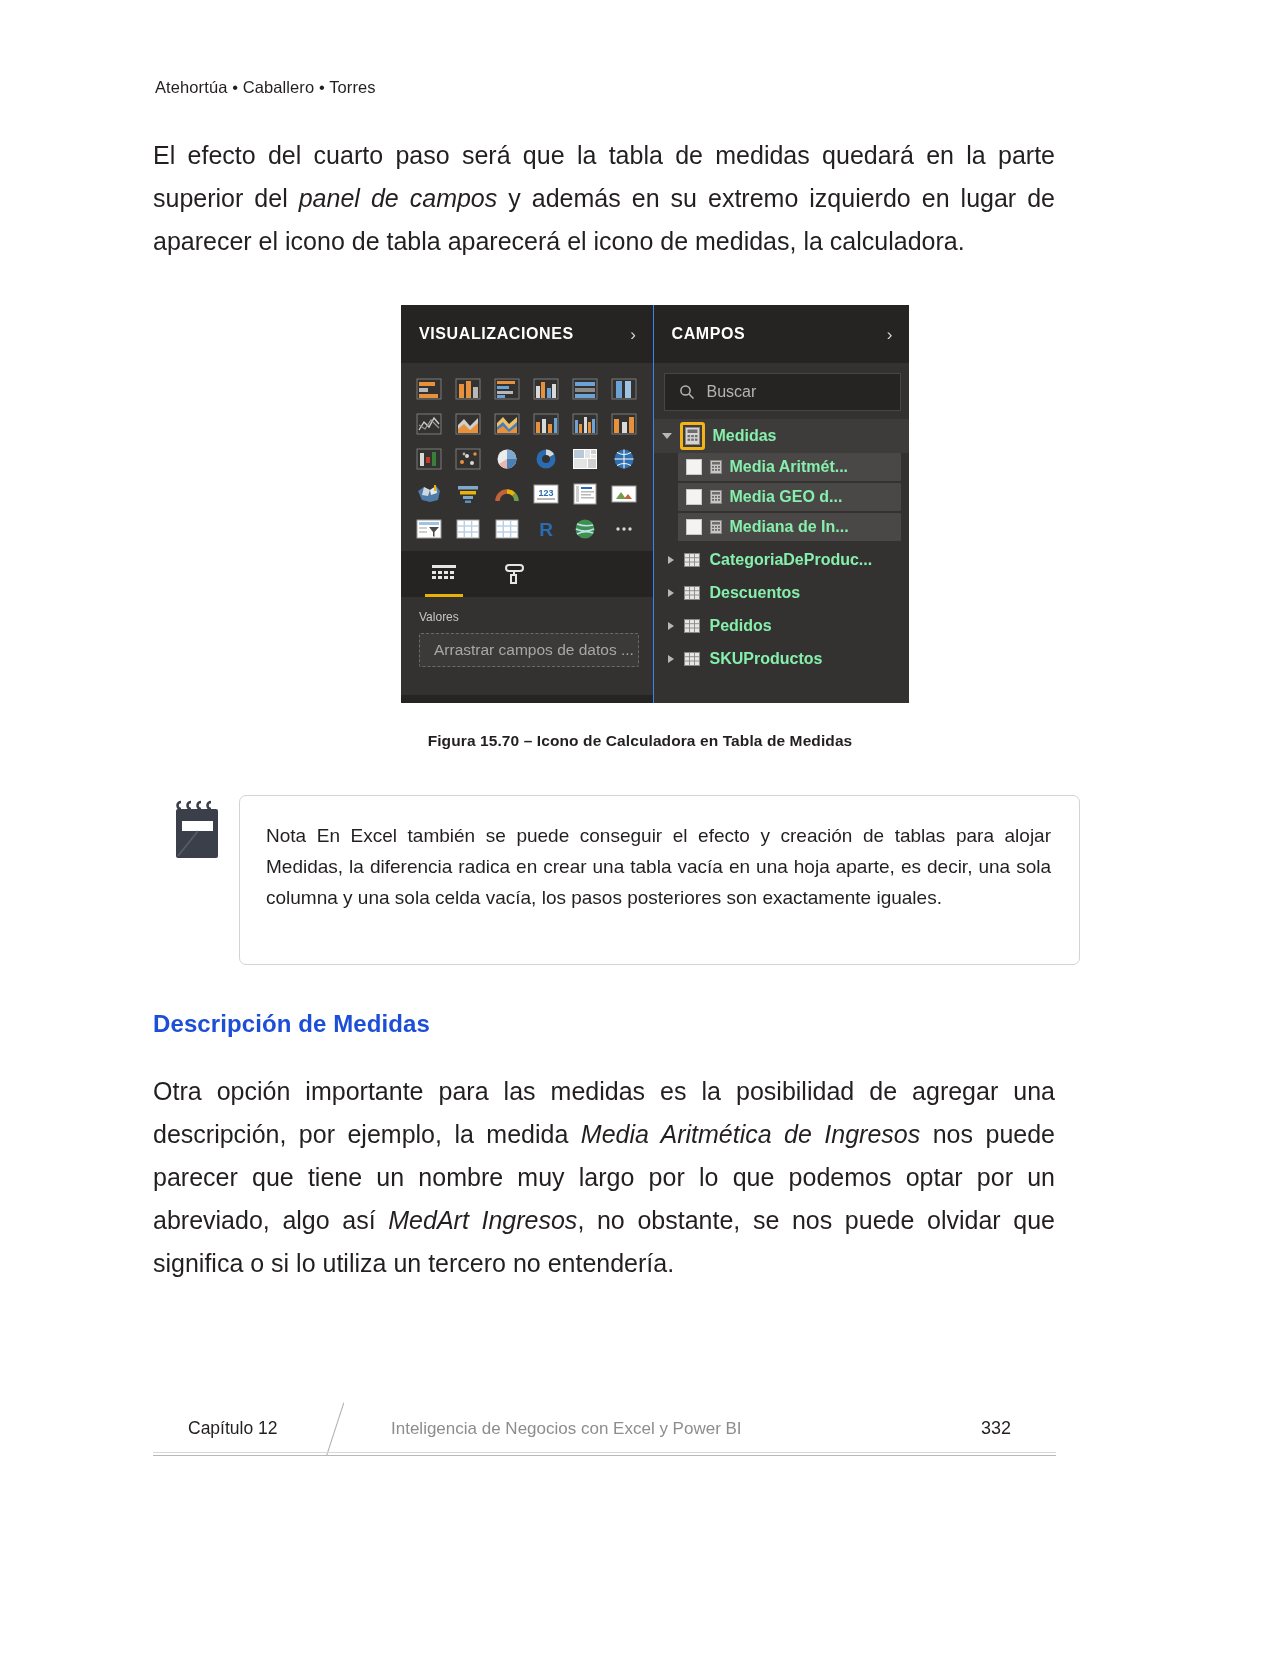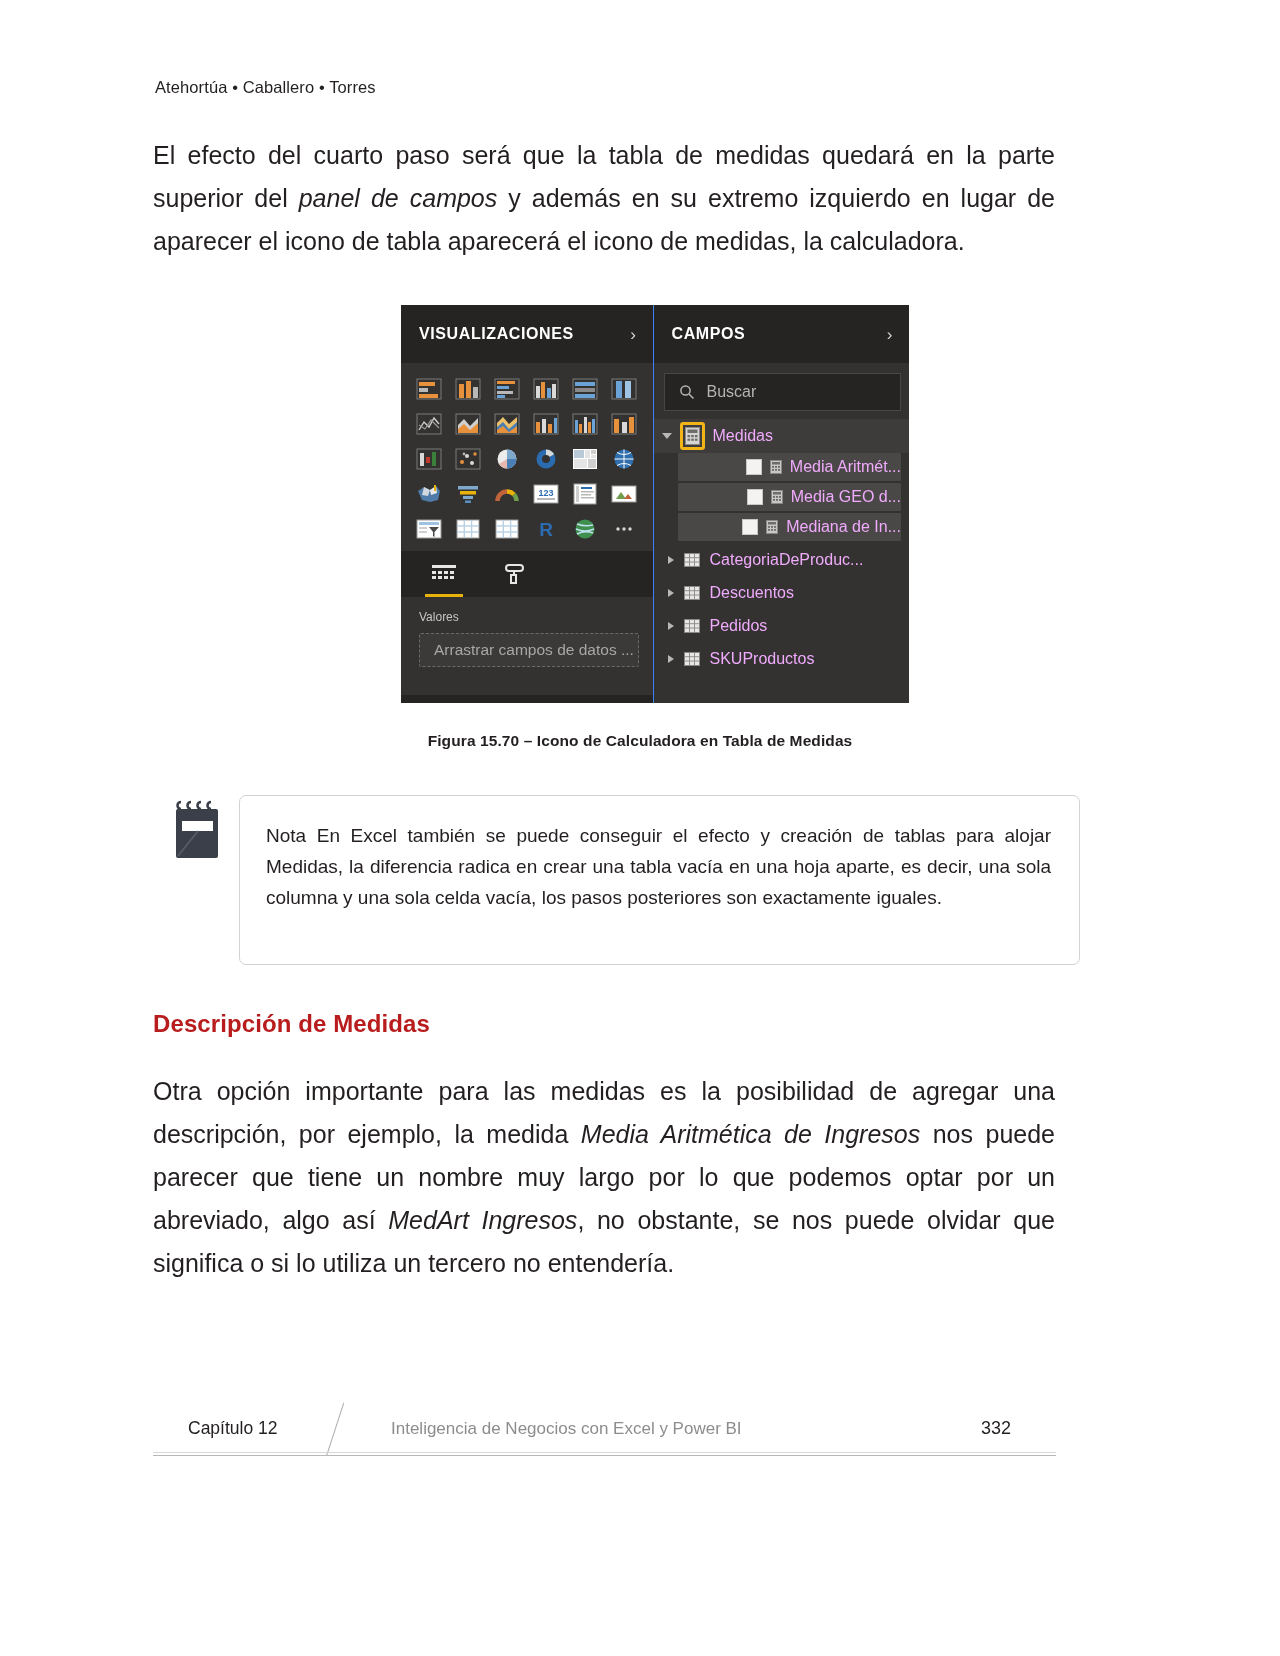--- a/index.html
+++ b/index.html
@@ -48,21 +48,21 @@
   }
   .body-para.p1 { top: 134px; }
   .body-para em { font-style: italic; }
 
   .section-heading {
     position: absolute;
     left: 153px;
     top: 1010px;
     font-size: 24px;
     font-weight: bold;
-    color: #b91c1c;
+    color: #1d4ed8;
     letter-spacing: 0.1px;
   }
 
   .body-para.p2 { top: 1070px; }
 
   
   .figure-wrap {
     position: absolute;
     left: 401px;
     top: 305px;
@@ -210,34 +210,34 @@
     padding-left: 14px;
     box-sizing: border-box;
   }
   .search-box .txt { color: #b6b4b2; font-size: 16px; }
 
   .field-row {
     height: 33px;
     display: flex;
     align-items: center;
     font-size: 16px;
-    color: #f0abfc;
+    color: #86efac;
     position: relative;
     padding-left: 12px;
     box-sizing: border-box;
+    font-weight: bold;
   }
   .field-row.table-row { padding-left: 14px; gap: 10px; }
   .field-row.measure-row {
     background: #4a4847;
     margin: 0 8px 2px 24px;
     height: 28px;
     padding-left: 8px;
     gap: 8px;
     border-radius: 1px;
-    justify-content: flex-end;
   }
   .field-row.group-row {
     background: #3d3c3b;
     padding-left: 8px;
     gap: 8px;
     height: 34px;
   }
   .tri {
     width: 0; height: 0;
     border-left: 6px solid #b9b7b5;

